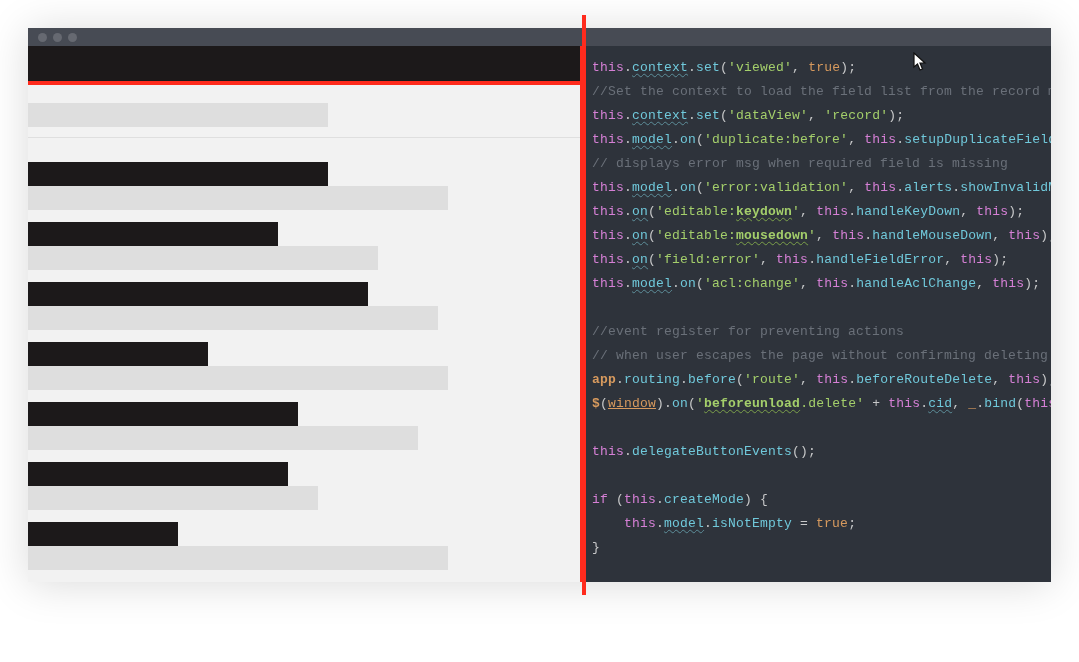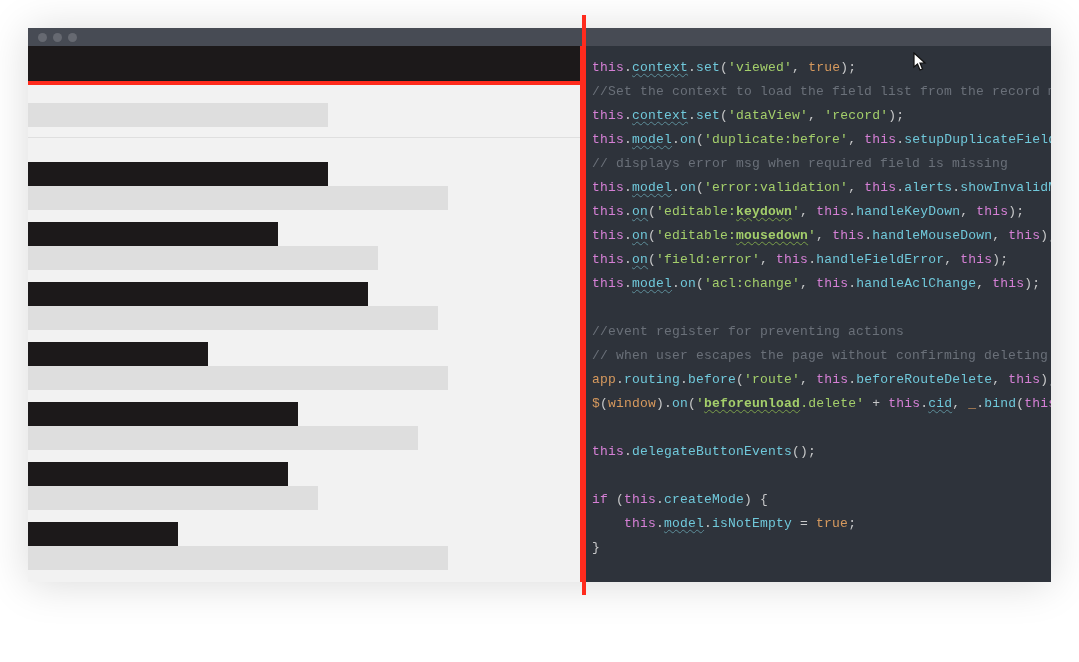--- a/index.html
+++ b/index.html
@@ -88,22 +88,22 @@
     .code-line { height: 24px; }
     .tk-this   { color: #d680d6; }
     .tk-prop   { color: #70c9db; }
     .tk-prop-u { color: #70c9db; text-decoration: underline wavy #5d8e9a; text-decoration-thickness: 1px; text-underline-offset: 2px; }
     .tk-str    { color: #a4cf6b; }
     .tk-str-u  { color: #a4cf6b; text-decoration: underline wavy #7ba04a; text-decoration-thickness: 1px; text-underline-offset: 2px; font-weight: bold; }
     .tk-bool   { color: #d79a5e; }
     .tk-punc   { color: #c7c8c9; }
     .tk-comm   { color: #6a7079; }
     .tk-kw     { color: #d680d6; }
-    .tk-var    { color: #d79a5e; }
-    .tk-lit    { color: #d79a5e; }
+    .tk-var    { color: #d79a5e; font-weight: bold; }
+    .tk-lit    { color: #d79a5e; text-decoration: underline; }
 
     .cursor {
       position: absolute;
       pointer-events: none;
     }
   </style>
 </head>
 <body>
 
 <div class="window">

